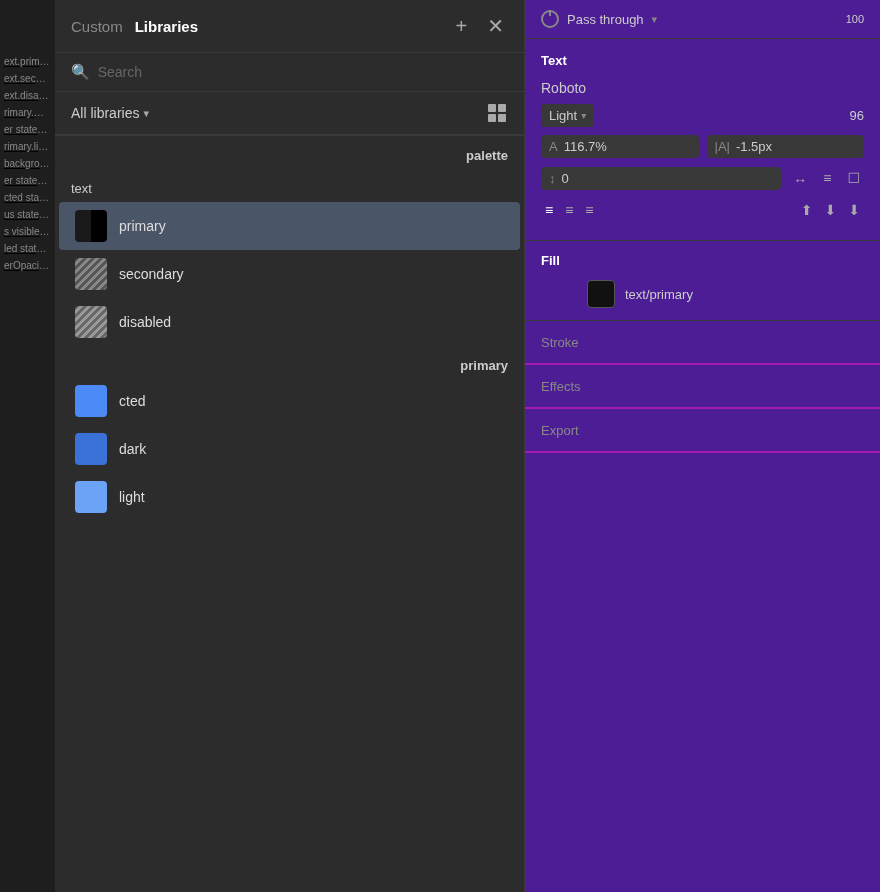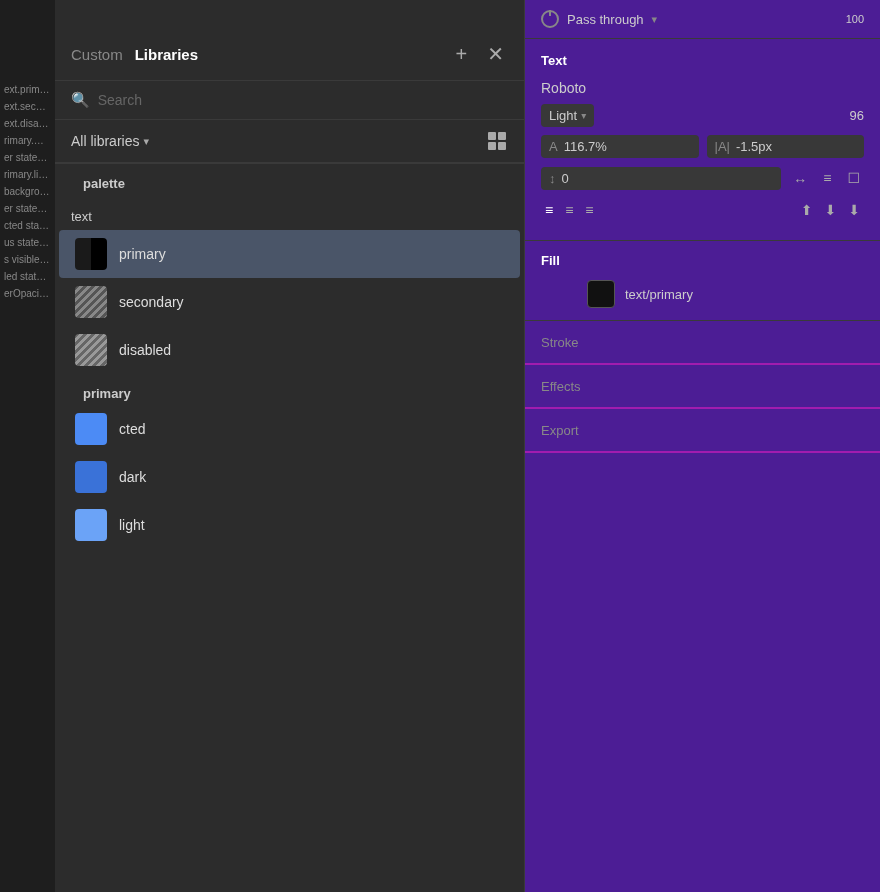--- a/index.html
+++ b/index.html
@@ -17,27 +17,28 @@
       position: absolute;
       top: 0; left: 0;
       width: 520px;
       height: 892px;
       background: #1e1e1e;
     }
 
     
     .bg-text-items {
       position: absolute;
-      top: 76px;
+      top: 48px;
       left: 0;
       width: 55px;
       padding: 8px 4px;
       display: flex;
       flex-direction: column;
       gap: 6px;
+      text-decoration: underline;
     }
     .bg-text-item {
       font-size: 10px;
       color: #888;
       white-space: nowrap;
       overflow: hidden;
       text-overflow: ellipsis;
     }
 
     
@@ -55,21 +56,20 @@
     }
 
     
     .panel-header {
       display: flex;
       align-items: center;
       padding: 14px 16px;
       gap: 12px;
       border-bottom: 1px solid #3a3a3a;
       flex-shrink: 0;
-      margin-top: 28px;
     }
     .panel-tab {
       font-size: 15px;
       color: #888;
       cursor: pointer;
       padding: 2px 0;
     }
     .panel-tab.active {
       color: #ffffff;
       font-weight: 600;
@@ -204,20 +204,21 @@
       color: #ddd;
       font-size: 14px;
     }
 
     
     .group-label {
       padding: 12px 16px 4px 28px;
       color: #ccc;
       font-size: 13px;
       font-weight: 700;
+      text-align: right;
     }
 
     
     .right-panel-inner {
       position: absolute;
       top: 0; right: 0;
       width: 355px;
       height: 892px;
       background: #4c1d95;
       display: flex;

